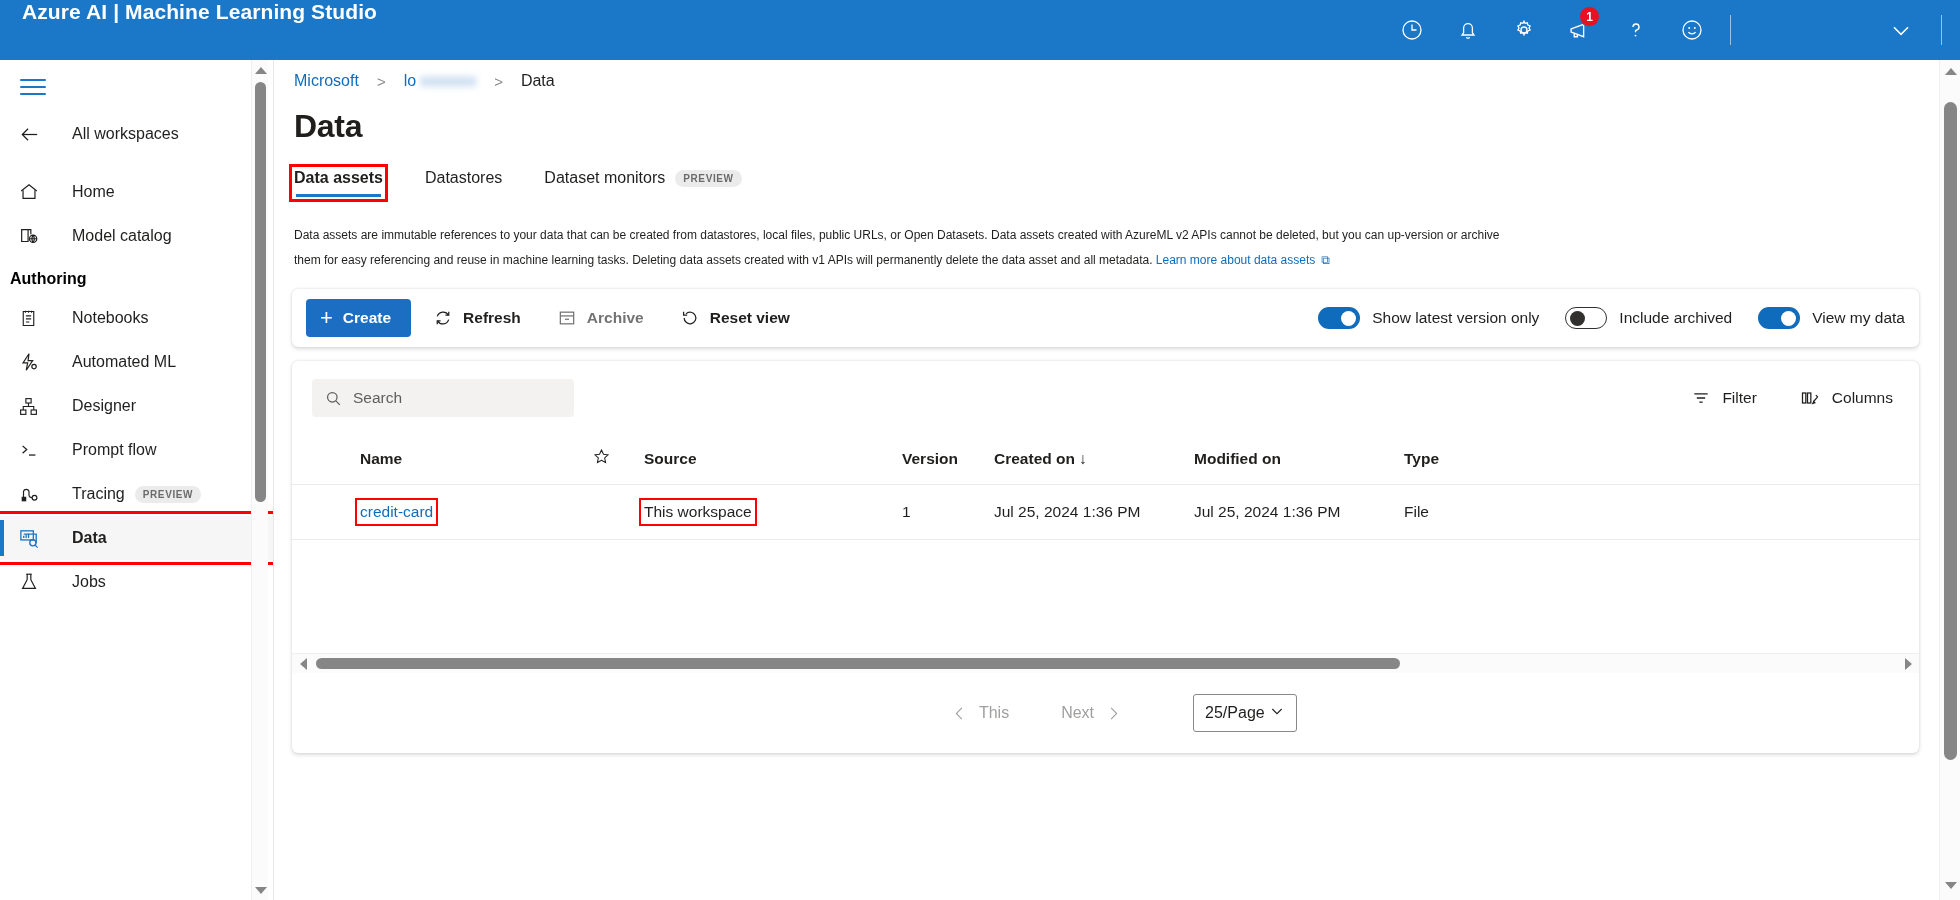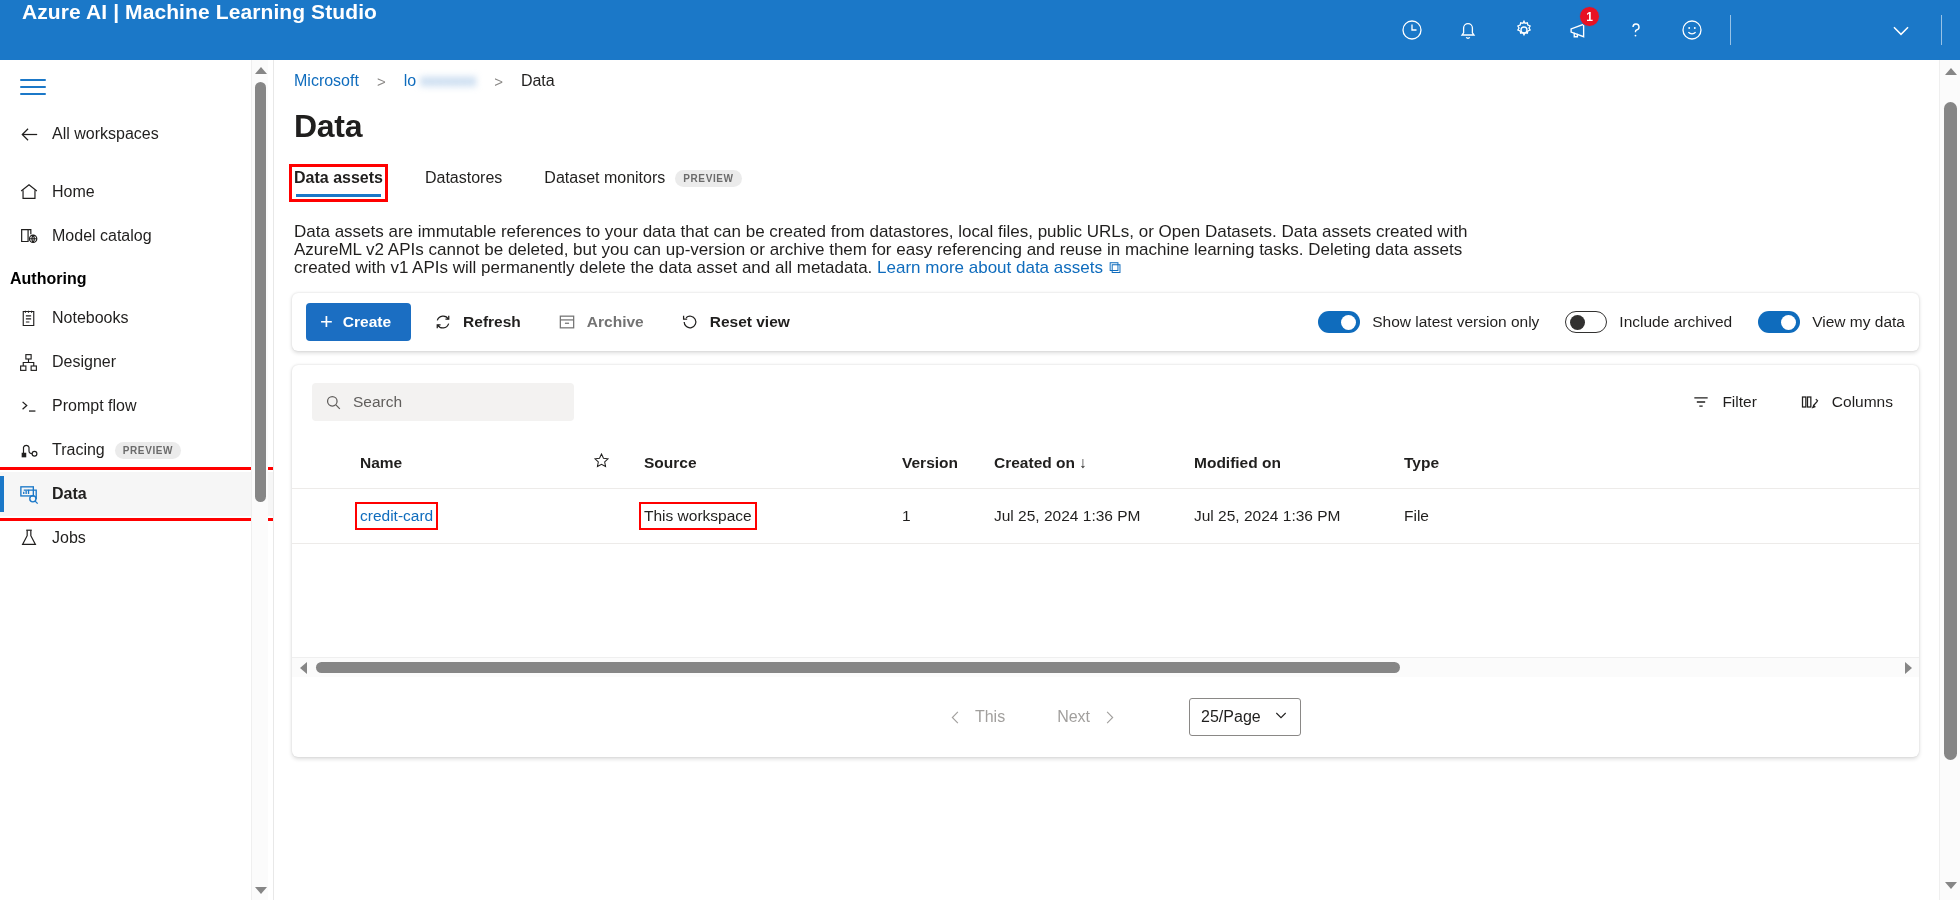--- a/index.html
+++ b/index.html
@@ -54,21 +54,21 @@
   .hamburger .bar { width: 26px; height: 2px; background: #1b78c8; margin: 5px 0; border-radius: 1px; }
 
   .nav-item {
     display: flex; align-items: center; height: 44px; padding-left: 18px;
     font-size: 16px; color: #201f1e; cursor: pointer; position: relative;
   }
   .nav-item .ic {
     width: 30px; min-width: 30px; display: flex; align-items: center; justify-content: flex-start;
     color: #201f1e;
   }
-  .nav-item .lb { margin-left: 4px; white-space: nowrap; }
+  .nav-item .lb { margin-left: 24px; white-space: nowrap; }
   .nav-item.selected { background: #f6f6f6; font-weight: bold; }
   .nav-item.selected .ic { color: #1b78c8; }
   .nav-item.selected::before {
     content: ""; position: absolute; left: 0; top: 4px; bottom: 4px; width: 4px; background: #1b78c8;
   }
   .nav-back { margin-top: 6px; }
   .nav-gap { height: 14px; }
   .section-title {
     font-size: 16px; font-weight: bold; color: #000000;
     padding: 12px 0 8px 10px;
@@ -114,21 +114,21 @@
     font-size: 16px; color: #201f1e; margin-right: 42px; padding-bottom: 10px;
     cursor: pointer; position: relative; display: flex; align-items: center;
   }
   .tab.active { font-weight: bold; }
   .tab.active::after {
     content: ""; position: absolute; left: 2px; right: 2px; bottom: 0; height: 3px; background: #1b78c8;
   }
   .annot { outline: 3px solid #ff0000; outline-offset: 2px; }
 
   .desc {
-    padding: 26px 36px 0 20px; font-size: 17px; line-height: 18px; color: #201f1e;
+    padding: 26px 36px 0 20px; font-size: 12px; line-height: 25px; color: #201f1e;
     max-width: 1270px;
   }
   .desc a { color: #0f6cbd; text-decoration: none; }
 
   .toolbar {
     margin: 16px 20px 0 18px; height: 58px; background: #ffffff;
     border-radius: 6px; box-shadow: 0 1.5px 4px rgba(0,0,0,.14), 0 0 2px rgba(0,0,0,.10);
     display: flex; align-items: center; padding: 0 14px;
   }
   .btn-create {
@@ -205,21 +205,21 @@
   .hs-track { flex: 1; height: 20px; position: relative; }
   .hs-thumb { position: absolute; left: 2px; top: 4.5px; width: 68.5%; height: 11px; background: #868686; border-radius: 6px; }
 
   .pager {
     position: absolute; left: 0; right: 0; bottom: 0; height: 80px;
     display: flex; align-items: center; justify-content: center;
   }
   .pg-btn { display: flex; align-items: center; font-size: 16px; color: #a19f9d; margin: 0 26px; cursor: default; }
   .pg-btn .ch { margin: 0 10px; display: flex; align-items: center; }
   .pg-select {
-    border: 1px solid #8a8886; border-radius: 3px; height: 38px; width: 112px;
+    border: 1px solid #8a8886; border-radius: 3px; height: 38px; width: 104px;
     display: flex; align-items: center; justify-content: space-between;
     padding: 10px 11px; font-size: 16px; color: #201f1e; margin-left: 34px; cursor: pointer;
     background: #fff;
   }
 
   
   .pg-scroll {
     position: absolute; right: 0; top: 60px; width: 21px; height: 840px;
     background: #fbfbfb; border-left: 1px solid #efefef;
   }
@@ -333,20 +333,29 @@
       <span class="ic">
         <svg width="21" height="21" viewBox="0 0 24 24" fill="none" stroke="currentColor" stroke-width="1.3">
           <path d="M6 4h12v16H6z"></path>
             <path d="M9 9h6M9 12.5h6M9 16h4"></path>
             <path d="M8.5 3v2.4M12 3v2.4M15.5 3v2.4"></path>
         </svg>
       </span>
       <span class="lb">Notebooks</span>
     </div>
 
+    <div class="nav-item">
+      <span class="ic">
+        <svg width="22" height="22" viewBox="0 0 24 24" fill="none" stroke="currentColor" stroke-width="1.3">
+          <path d="M12 3L5.5 13h5L9 21l7-10.5h-5z"></path>
+            <circle cx="17.5" cy="17" r="2.4"></circle>
+        </svg>
+      </span>
+      <span class="lb">Automated ML</span>
+    </div>
 
     <div class="nav-item">
       <span class="ic">
         <svg width="21" height="21" viewBox="0 0 24 24" fill="none" stroke="currentColor" stroke-width="1.3">
           <rect x="9" y="3" width="6" height="5"></rect>
             <rect x="3" y="16" width="6" height="5"></rect>
             <rect x="15" y="16" width="6" height="5"></rect>
           <path d="M12 8v4M6 16v-4h12v4"></path>
         </svg>
       </span>

